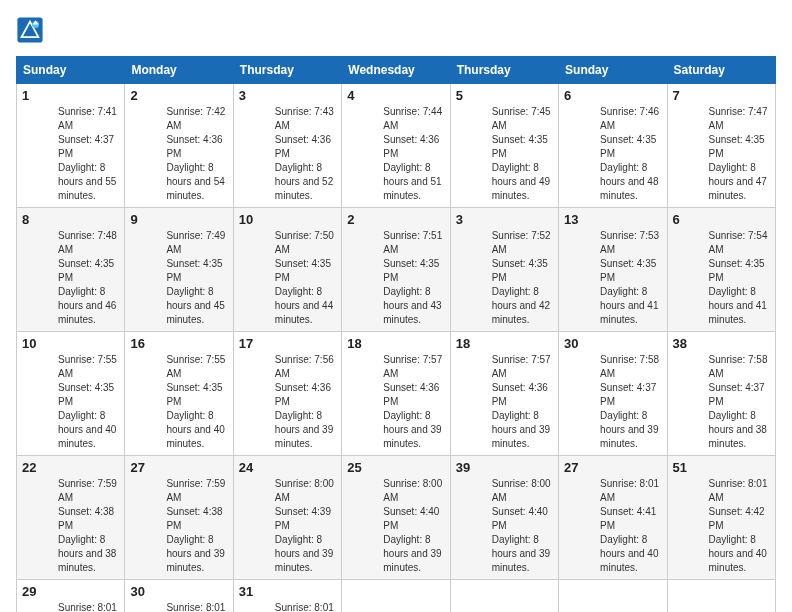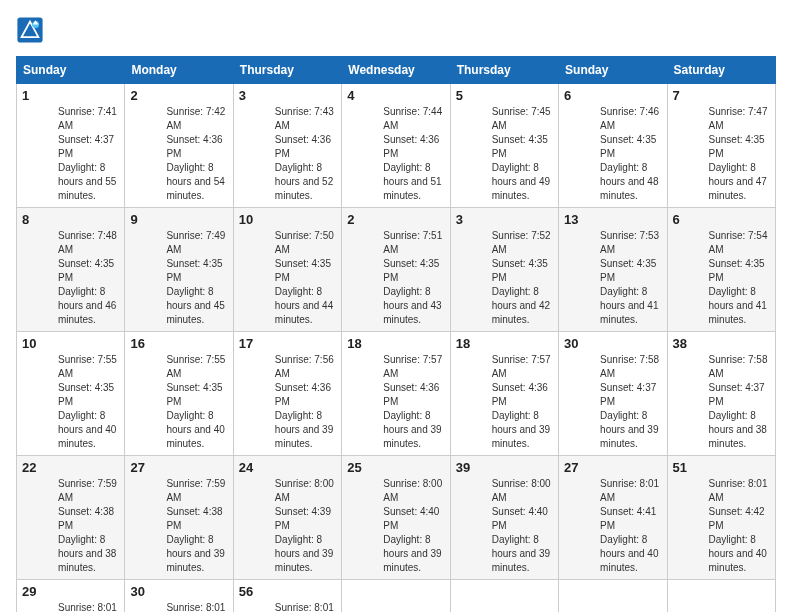--- a/index.html
+++ b/index.html
@@ -367,21 +367,21 @@
       </td>
         <td>
         <span class="day-number">30</span>
         <div class="day-detail">
           Sunrise: 8:01 AM<br>
           Sunset: 4:43 PM<br>
           Daylight: 8 hours and 42 minutes.
         </div>
       </td>
         <td>
-        <span class="day-number">56</span>
+        <span class="day-number">31</span>
         <div class="day-detail">
           Sunrise: 8:01 AM<br>
           Sunset: 4:44 PM<br>
           Daylight: 8 hours and 42 minutes.
         </div>
       </td>
         <td class="empty-cell"></td>
         <td class="empty-cell"></td>
         <td class="empty-cell"></td>
         <td class="empty-cell"></td>

